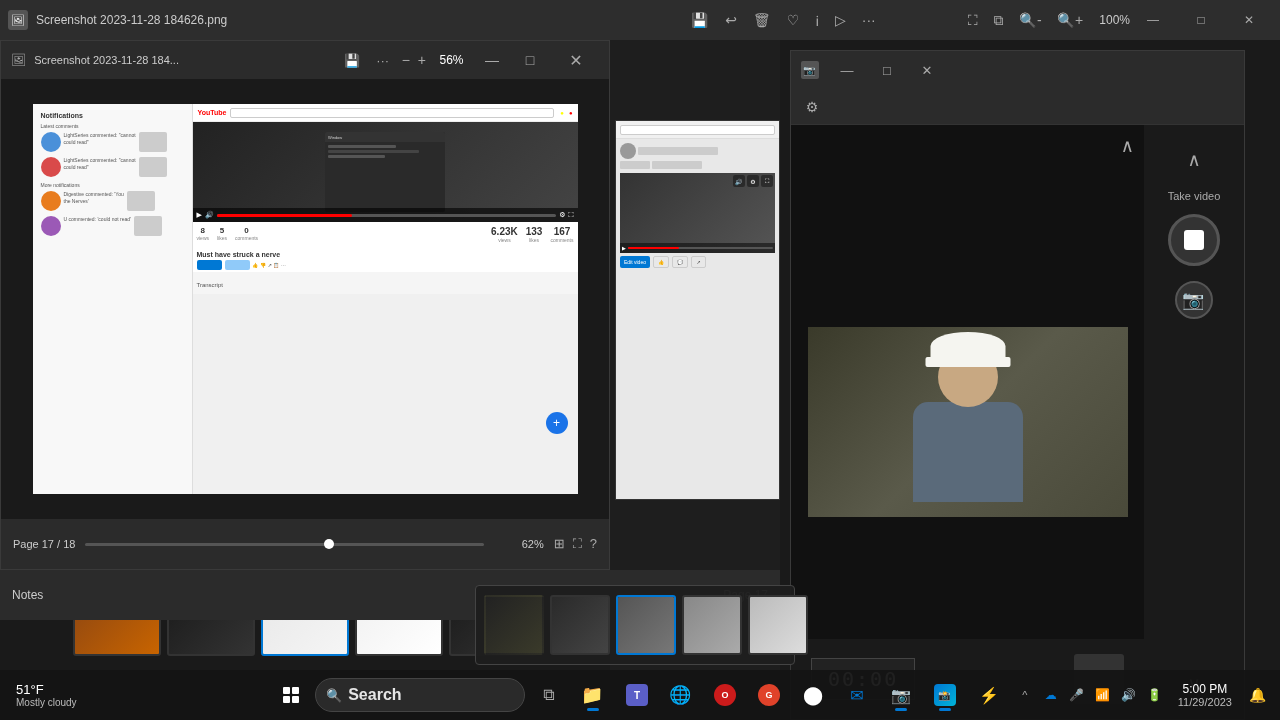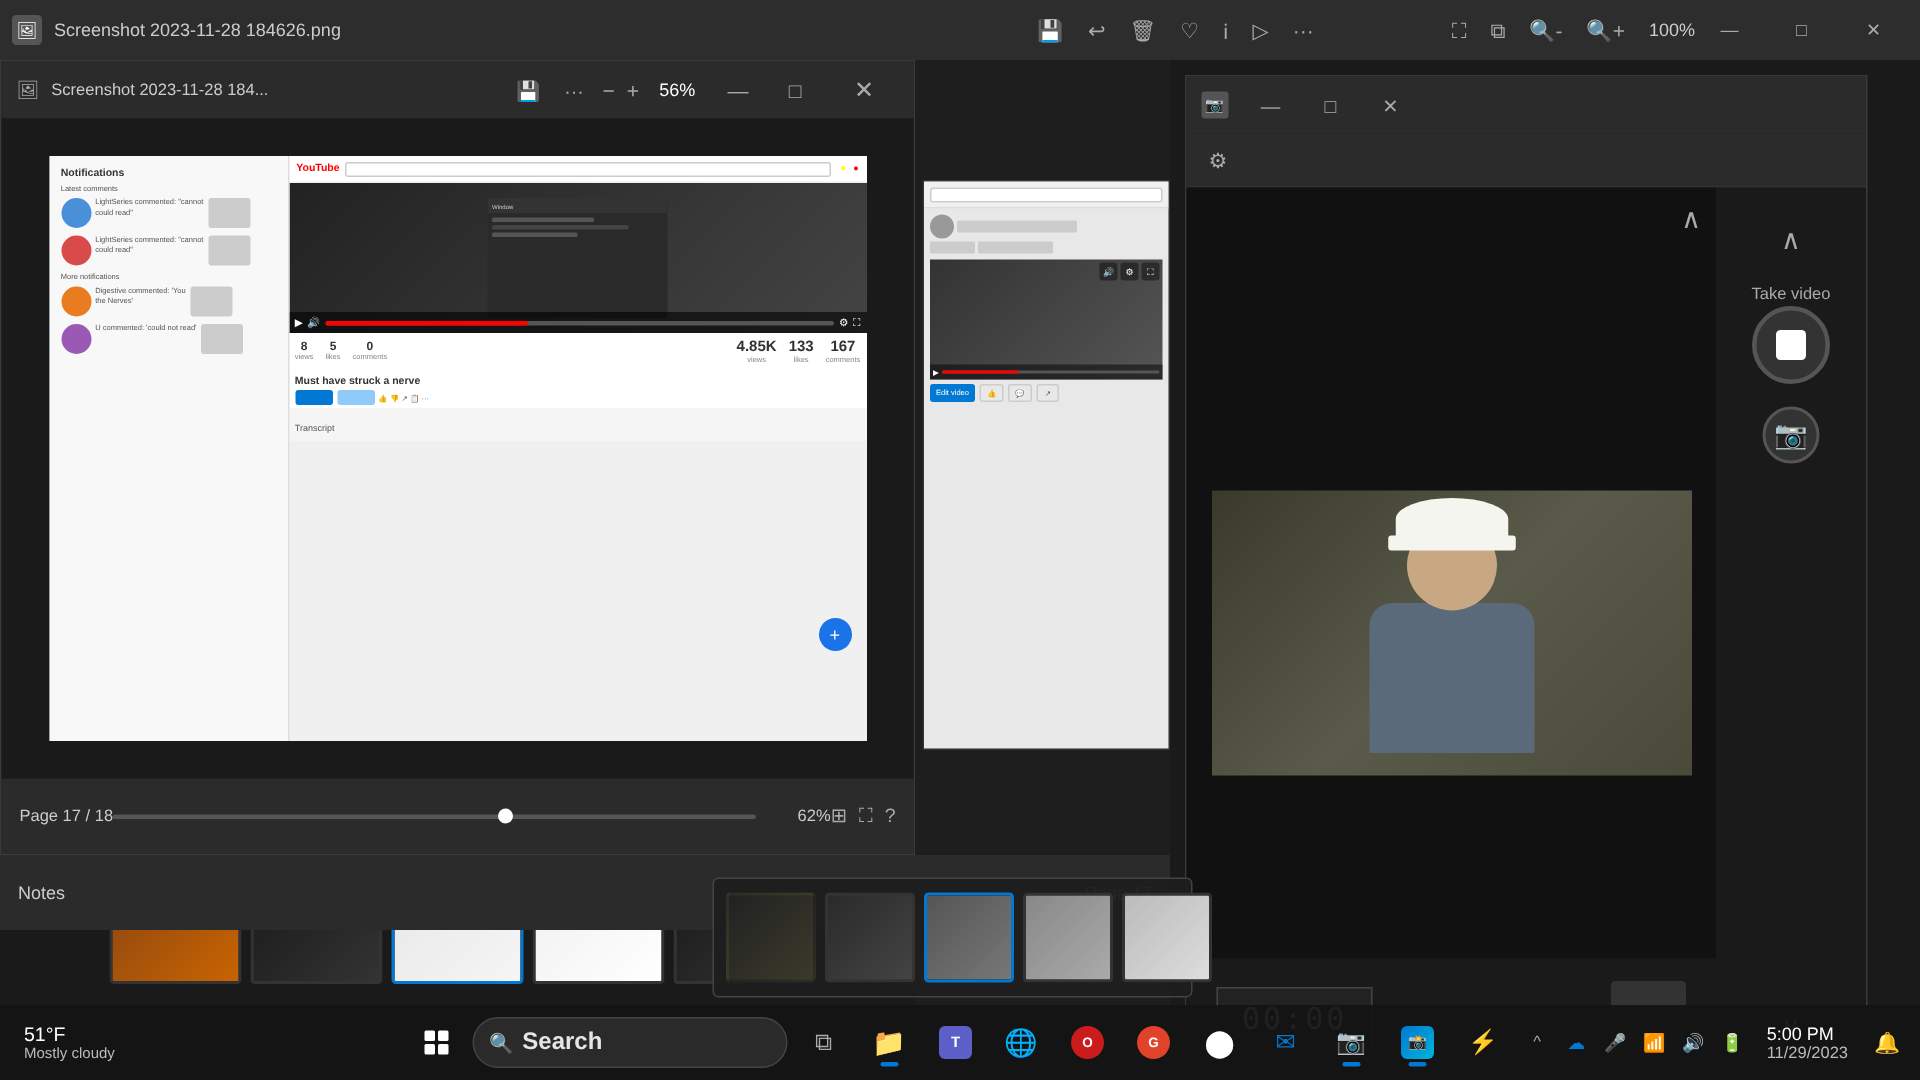--- a/index.html
+++ b/index.html
@@ -286,20 +286,21 @@
     }
 
     .photo-viewer-bottom {
       position: absolute;
       bottom: 0; left: 0; right: 0;
       height: 50px;
       background: #2b2b2b;
       display: flex;
       align-items: center;
       padding: 0 12px;
+      gap: 10px;
     }
     .pv-page-info {
       font-size: 11px;
       color: #ccc;
     }
     .pv-slider {
       flex: 1;
       height: 3px;
       background: #555;
       border-radius: 2px;
@@ -625,21 +626,21 @@
       gap: 15px;
     }
     .cam-ctrl-label {
       font-size: 11px;
       color: #aaa;
     }
     .cam-take-video-btn {
       display: flex;
       flex-direction: column;
       align-items: center;
-      gap: 2px;
+      gap: 12px;
       cursor: pointer;
     }
     .cam-record-btn {
       width: 52px; height: 52px;
       border-radius: 50%;
       border: 3px solid #555;
       background: #333;
       display: flex;
       align-items: center;
       justify-content: center;
@@ -824,21 +825,21 @@
     .tray-icon {
       width: 22px; height: 22px;
       display: flex;
       align-items: center;
       justify-content: center;
       font-size: 13px;
       color: #aaa;
       cursor: pointer;
     }
     .clock-widget {
-      text-align: left;
+      text-align: center;
       padding: 0 8px;
       cursor: pointer;
     }
     .clock-time {
       font-size: 12px;
       color: #fff;
     }
     .clock-date {
       font-size: 11px;
       color: #bbb;
@@ -992,21 +993,21 @@
             <div class="stat-item">
               <div class="stat-num">5</div>
               <div class="stat-label">likes</div>
             </div>
             <div class="stat-item">
               <div class="stat-num">0</div>
               <div class="stat-label">comments</div>
             </div>
             <div style="flex:1;"></div>
             <div class="stat-item">
-              <div class="stat-num" style="font-size:10px;">4.85K</div>
+              <div class="stat-num" style="font-size:10px;">6.23K</div>
               <div class="stat-label">views</div>
             </div>
             <div class="stat-item">
               <div class="stat-num" style="font-size:10px;">133</div>
               <div class="stat-label">likes</div>
             </div>
             <div class="stat-item">
               <div class="stat-num" style="font-size:10px;">167</div>
               <div class="stat-label">comments</div>
             </div>

